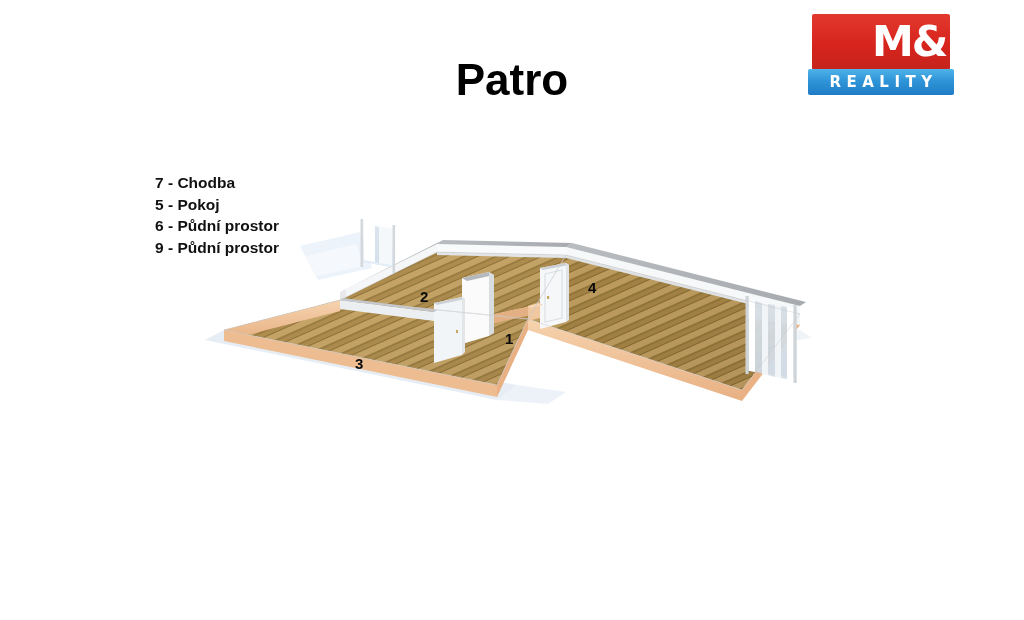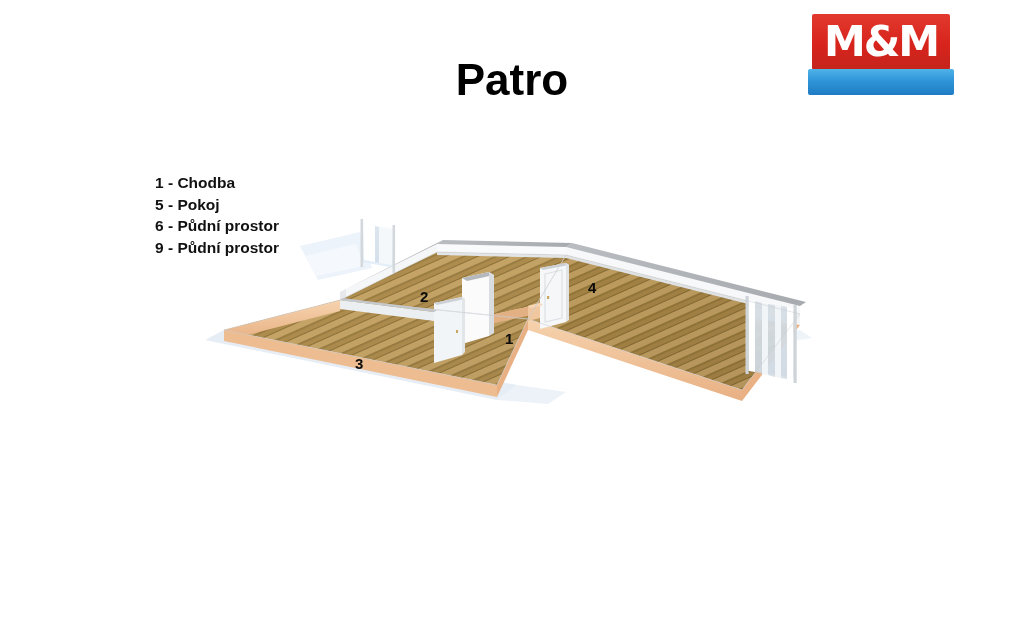--- a/index.html
+++ b/index.html
@@ -46,20 +46,21 @@
     position:absolute;left:4px;top:0;width:138px;height:56px;
     background:linear-gradient(180deg,#e2392f 0%,#d7241c 55%,#c4241d 100%);
     border-radius:2px;
   }
   .logo-mm{
     position:absolute;left:4px;top:0;width:138px;height:56px;
     display:flex;align-items:center;justify-content:center;
     color:#ffffff;font-size:42px;font-weight:bold;
     letter-spacing:-2px;line-height:1;
     font-family:"DejaVu Sans", sans-serif;
+    padding-left:48px;
   }
   .logo-blue{
     position:absolute;left:0px;top:55px;width:146px;height:26px;
     background:linear-gradient(180deg,#4fb3e8 0%,#2f95d8 45%,#1f7cc4 100%);
     border-radius:2px;
   }
   .logo-reality{
     position:absolute;left:0px;top:55px;width:146px;height:26px;
     display:flex;align-items:center;justify-content:center;
     color:#ffffff;font-size:15px;font-weight:bold;letter-spacing:5.5px;
@@ -78,30 +79,31 @@
   }
 </style>
 </head>
 <body>
 
 <div id="stage">
 
   <div class="title">Patro</div>
 
   <div class="legend">
-    <span class="legend-row">1 - Chodba</span>
+    <span class="legend-row">7 - Chodba</span>
     <span class="legend-row">5 - Pokoj</span>
     <span class="legend-row">6 - Půdní prostor</span>
     <span class="legend-row">9 - Půdní prostor</span>
   </div>
 
   <div class="logo">
     <div class="logo-red"></div>
     <div class="logo-mm">M&amp;M</div>
     <div class="logo-blue"></div>
+    <div class="logo-reality">REALITY</div>
   </div>
 
   <div class="model">
     <svg width="1024" height="620" viewBox="0 0 1024 620" xmlns="http://www.w3.org/2000/svg">
       <defs>
 
         <pattern id="wood" width="26" height="13" patternUnits="userSpaceOnUse" patternTransform="rotate(-24)">
           <rect width="26" height="13" fill="#bb9757"></rect>
           <rect width="26" height="6" y="0" fill="#c8a668"></rect>
           <rect width="26" height="2" y="6" fill="#9d7f43"></rect>

